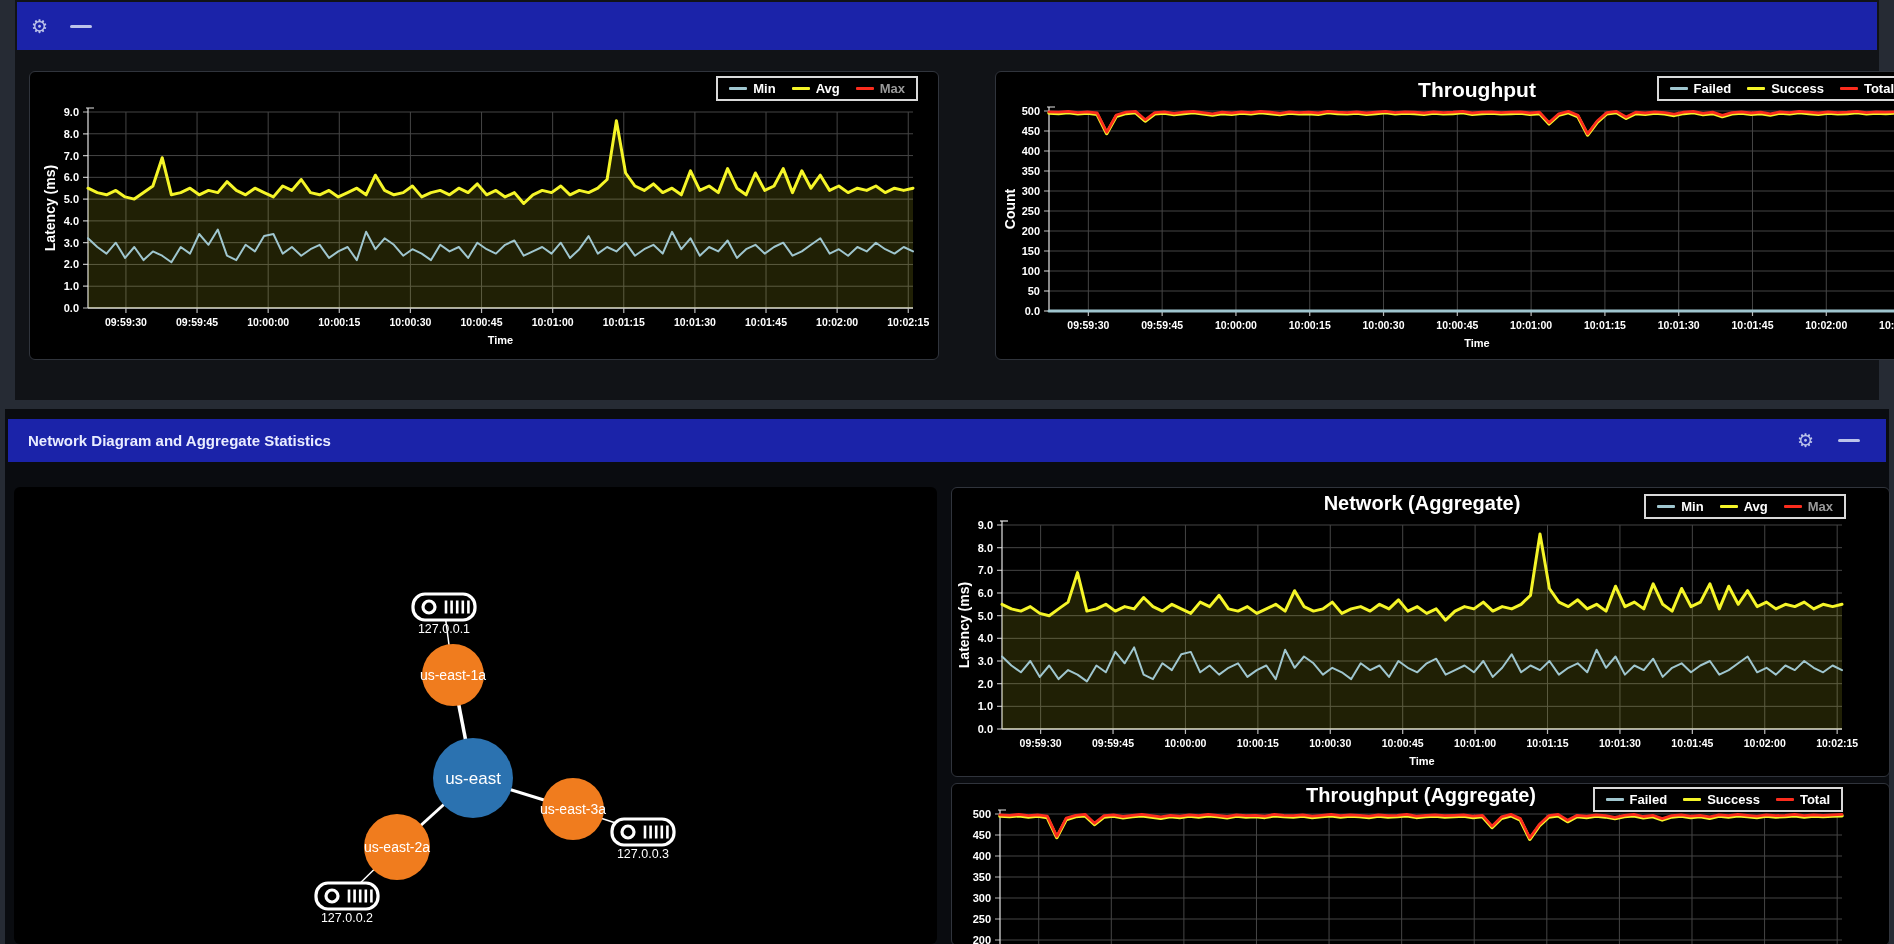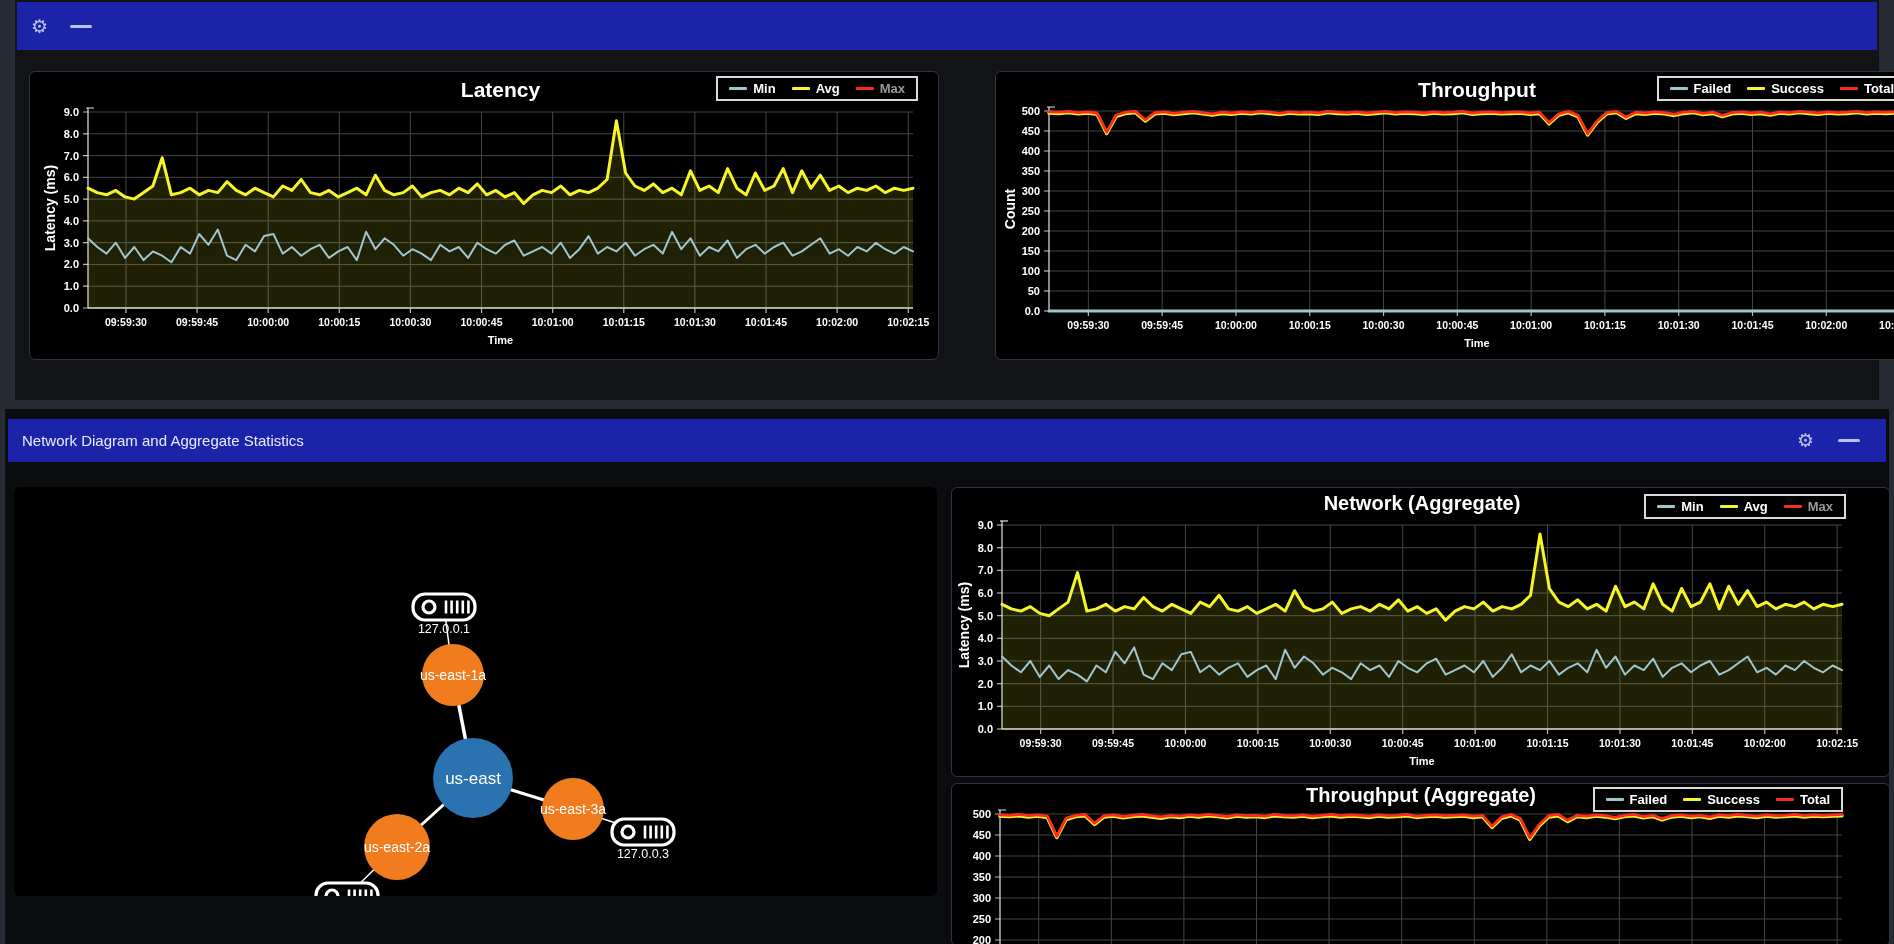--- a/index.html
+++ b/index.html
@@ -5,28 +5,28 @@
   html,body{margin:0;padding:0;background:#262b34;font-family:"Liberation Sans","DejaVu Sans",sans-serif;}
   #app{position:relative;width:1894px;height:944px;background:#262b34;overflow:hidden;}
   .panel{position:absolute;}
   #panel1{left:15px;top:0;width:1864px;height:400px;background:#111317;}
   #panel2{left:5px;top:409px;width:1884px;height:535px;background:#0a0c10;}
   .hdr{position:absolute;background:#1b23a9;display:flex;align-items:center;}
   #hdr1{left:2px;top:2px;width:1860px;height:48px;}
   #hdr2{left:3px;top:10px;width:1878px;height:43px;}
   .gear{font-size:19px;color:#bcc3ea;line-height:1;cursor:pointer;}
   .dash{width:22px;height:3px;background:#bcc3ea;border-radius:2px;cursor:pointer;}
-  .hdr-title{color:#e9ecff;font-size:15px;font-weight:normal;margin-left:14px;}
+  .hdr-title{color:#e9ecff;font-size:15px;font-weight:bold;margin-left:20px;}
   .spacer{flex:1;}
   .cbox{position:absolute;background:#000;border:1px solid #30343c;border-radius:6px;overflow:hidden;}
   #c1{left:14px;top:71px;width:908px;height:287px;}
   #c2{left:936px;top:71px;width:927px;height:287px;margin-left:44px;}
   #c3{left:946px;top:78px;width:937px;height:288px;}
   #c4{left:946px;top:374px;width:937px;height:161px;}
-  #diagram{position:absolute;left:9px;top:78px;width:923px;height:409px;background:#000;border-radius:6px;overflow:hidden;}
+  #diagram{position:absolute;left:9px;top:78px;width:923px;height:457px;background:#000;border-radius:6px;overflow:hidden;}
   .ctitle{position:absolute;text-align:center;color:#fff;font-weight:600;}
   .legend{position:absolute;display:flex;align-items:center;gap:16px;background:#000;border:2px solid #d9d9d9;padding:3px 11px;z-index:3;}
   .litem{display:flex;align-items:center;gap:6px;font-size:13px;font-weight:bold;cursor:pointer;}
   .ldash{display:inline-block;width:18px;height:3px;border-radius:1px;}
   .axlab{position:absolute;color:#fff;font-weight:bold;font-size:14px;text-align:center;width:120px;}
   .ylab{transform:rotate(-90deg);}
   .xlab{font-size:11px;}
   svg{overflow:visible;display:block;}
   .cbox>svg{position:absolute;left:0;top:0;}
 </style>
@@ -34,21 +34,20 @@
 <body>
 
 <div id="app">
 
   <div class="panel" id="panel1">
     <div class="hdr" id="hdr1">
       <span class="gear" style="margin-left:14px">⚙</span>
       <span class="dash" style="margin-left:22px"></span>
     </div>
     <div class="cbox" id="c1">
-        <div class="ctitle" style="top: 6px; left: 58px; width: 825px; font-size: 21px;">Latency</div>
         <div class="legend" style="right: 20px; top: 4px;">
           <span class="litem">
             <span class="ldash" style="background: rgb(159, 198, 207);"></span>
             <span style="color: rgb(255, 255, 255);">Min</span>
           </span>
           <span class="litem">
             <span class="ldash" style="background: rgb(245, 245, 40);"></span>
             <span style="color: rgb(255, 255, 255);">Avg</span>
           </span>
           <span class="litem">

